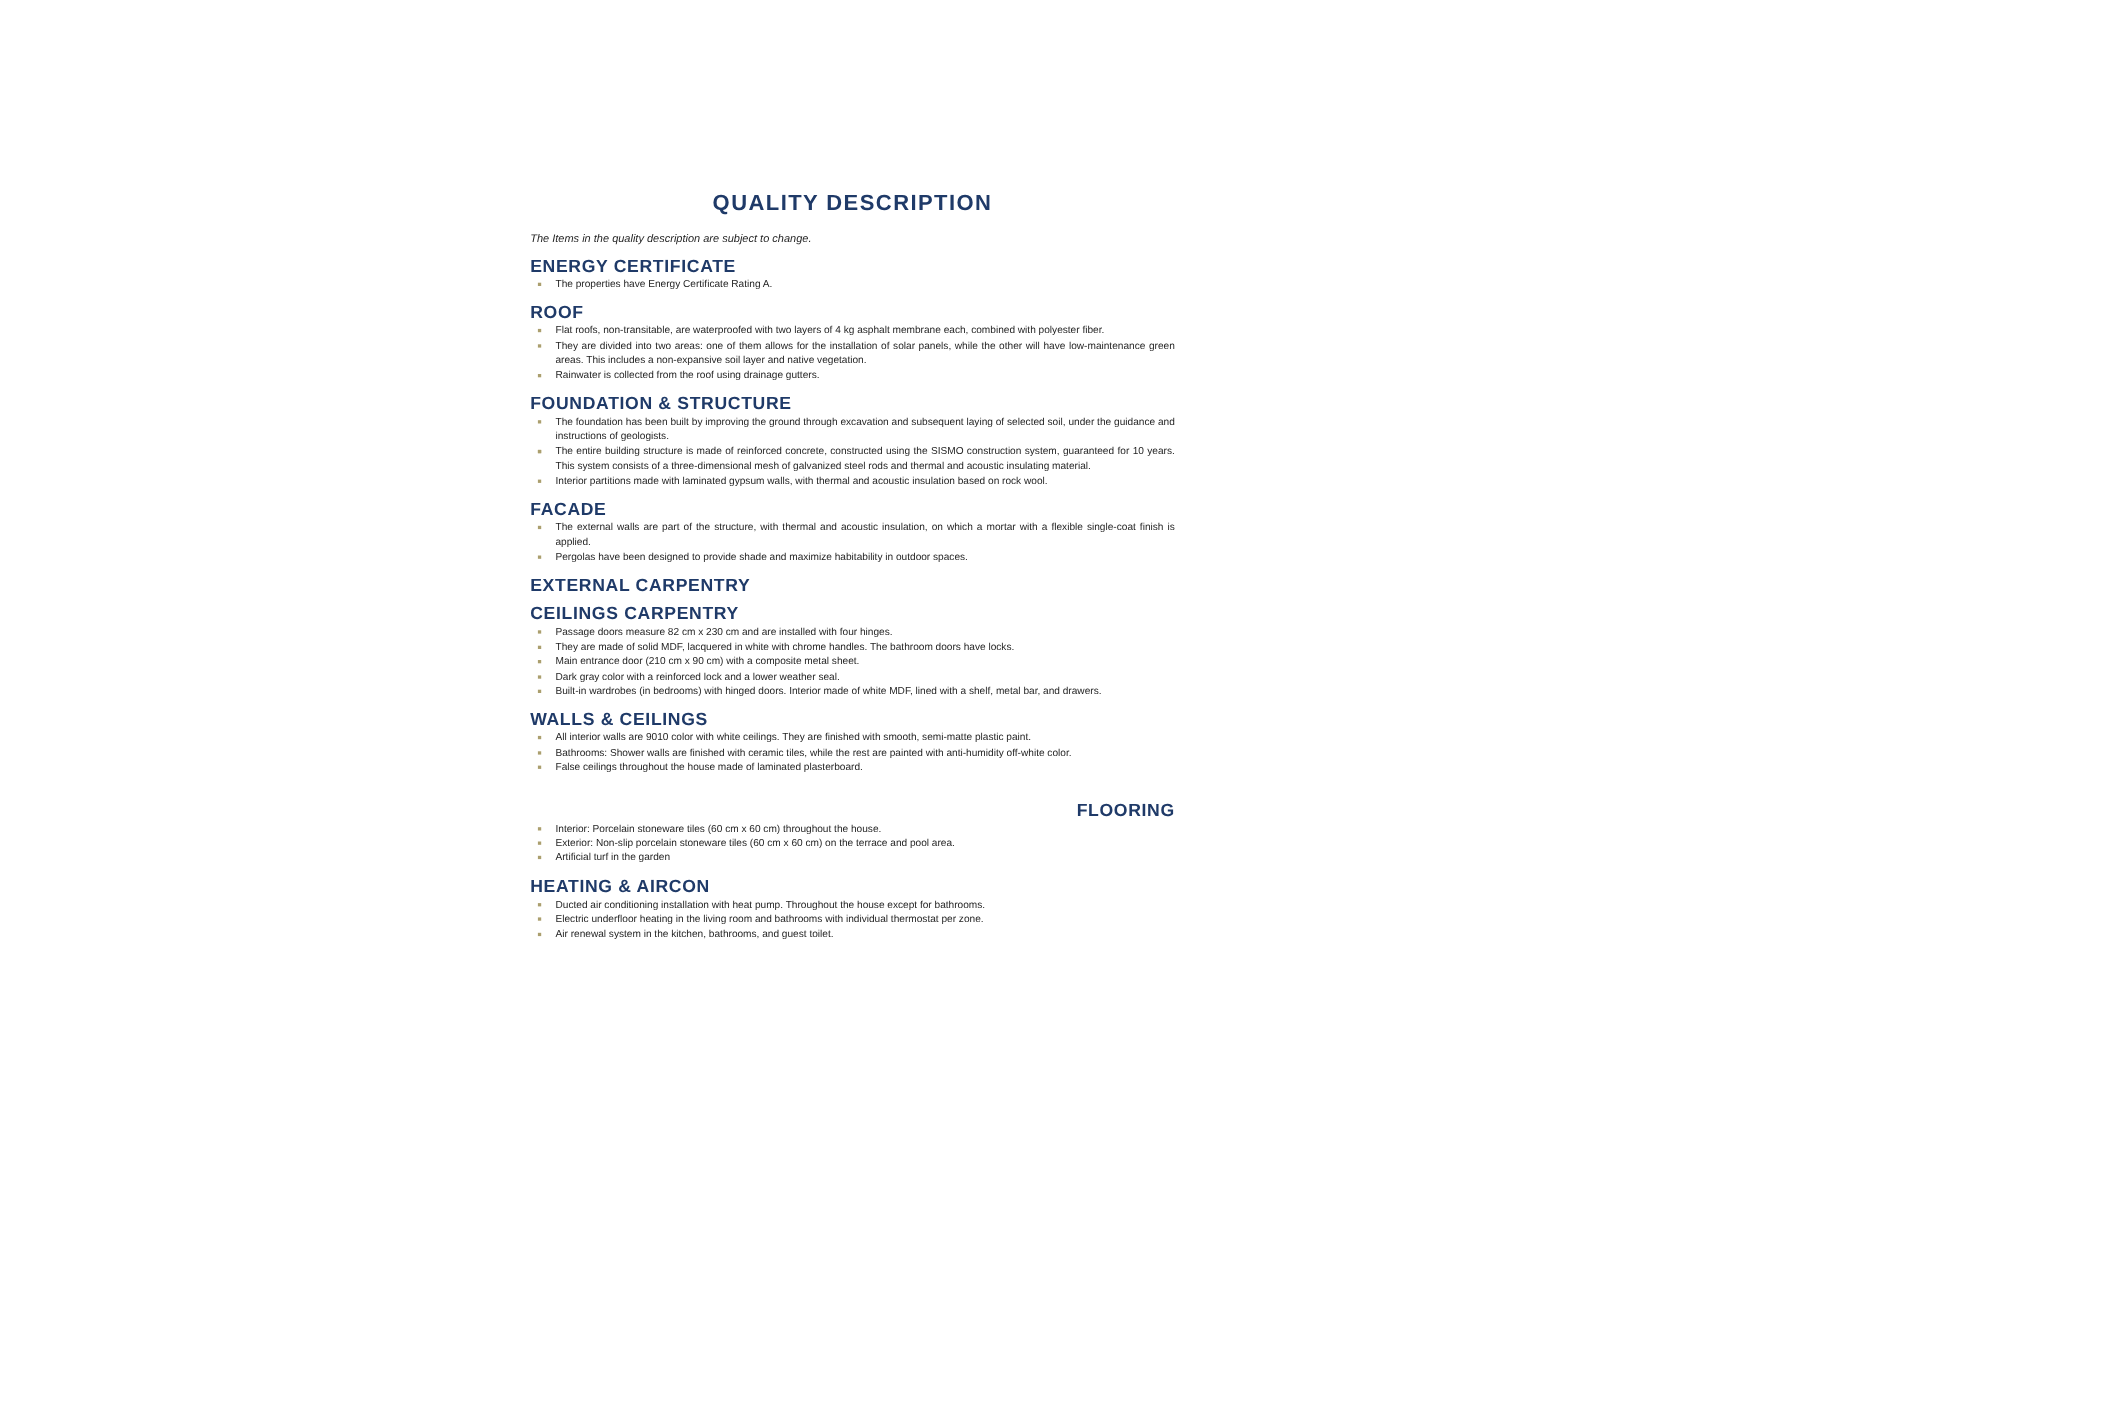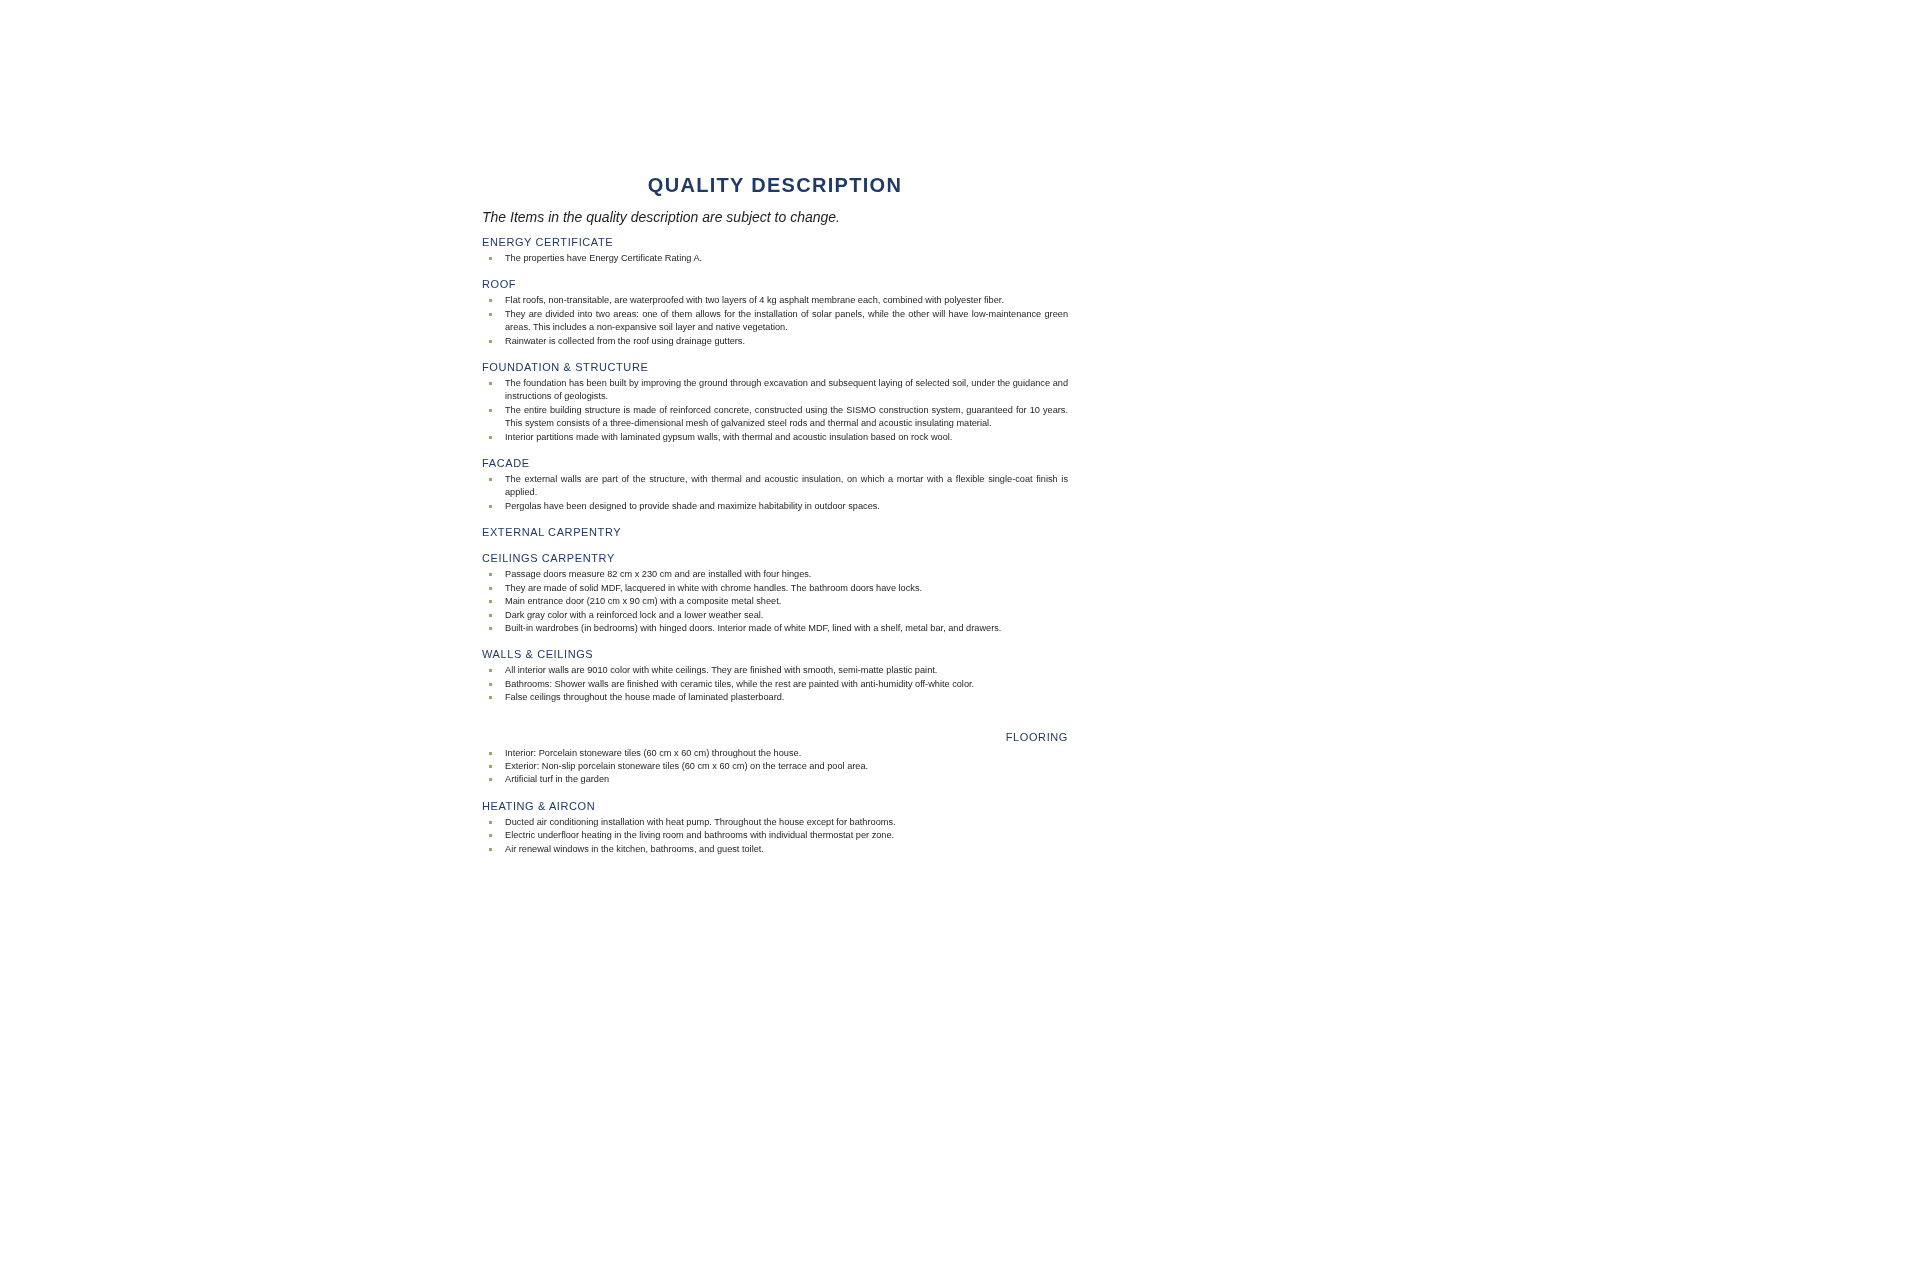--- a/index.html
+++ b/index.html
@@ -32,31 +32,31 @@
     color:var(--heading-color);
     font-size:20px;
     font-weight:bold;
     letter-spacing:1.3px;
     line-height:20px;
     margin-bottom:17px;
   }
   .doc-note{
     margin:0;
     font-style:italic;
-    font-size:14px;
+    font-size:10px;
     line-height:11px;
     color:var(--body-color);
     margin-bottom:9px;
   }
   section{margin:0;}
   .section-heading{
     margin:13px 0 3px 0;
     color:var(--heading-color);
-    font-size:11px;
-    font-weight:normal;
+    font-size:16px;
+    font-weight:bold;
     letter-spacing:0.6px;
     line-height:13px;
   }
   section.extra-gap .section-heading{
     margin-top:26px;
     text-align:right;
   }
   ul.section-list{
     list-style:none;
     margin:0;padding:0;
@@ -142,18 +142,18 @@
             <li><span class="bullet"></span><span class="item-text">Interior: Porcelain stoneware tiles (60 cm x 60 cm) throughout the house.</span></li>
             <li><span class="bullet"></span><span class="item-text">Exterior: Non-slip porcelain stoneware tiles (60 cm x 60 cm) on the terrace and pool area.</span></li>
             <li><span class="bullet"></span><span class="item-text">Artificial turf in the garden</span></li>
           </ul>
         </section>
         <section>
           <h2 class="section-heading">HEATING &amp; AIRCON</h2>
           <ul class="section-list">
             <li><span class="bullet"></span><span class="item-text">Ducted air conditioning installation with heat pump. Throughout the house except for bathrooms.</span></li>
             <li><span class="bullet"></span><span class="item-text">Electric underfloor heating in the living room and bathrooms with individual thermostat per zone.</span></li>
-            <li><span class="bullet"></span><span class="item-text">Air renewal windows in the kitchen, bathrooms, and guest toilet.</span></li>
+            <li><span class="bullet"></span><span class="item-text">Air renewal system in the kitchen, bathrooms, and guest toilet.</span></li>
           </ul>
         </section>
       </div>
   </div>
 </div>
 
 </body></html>

